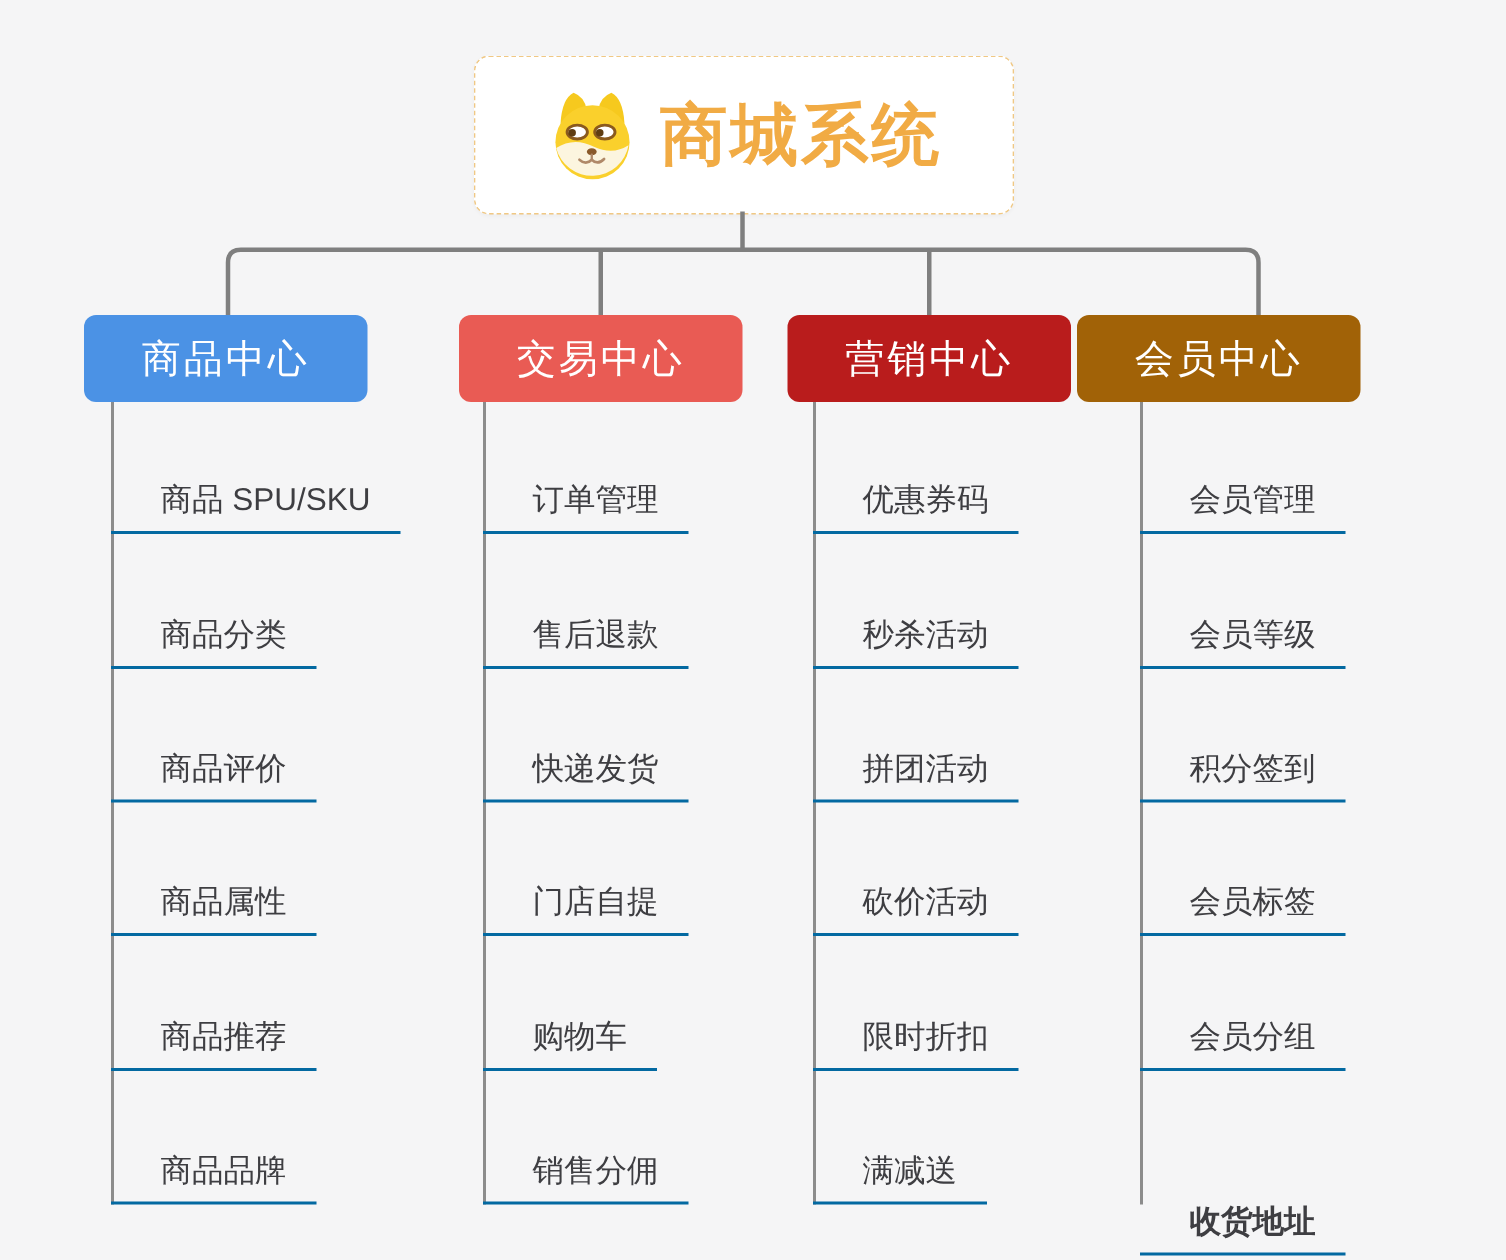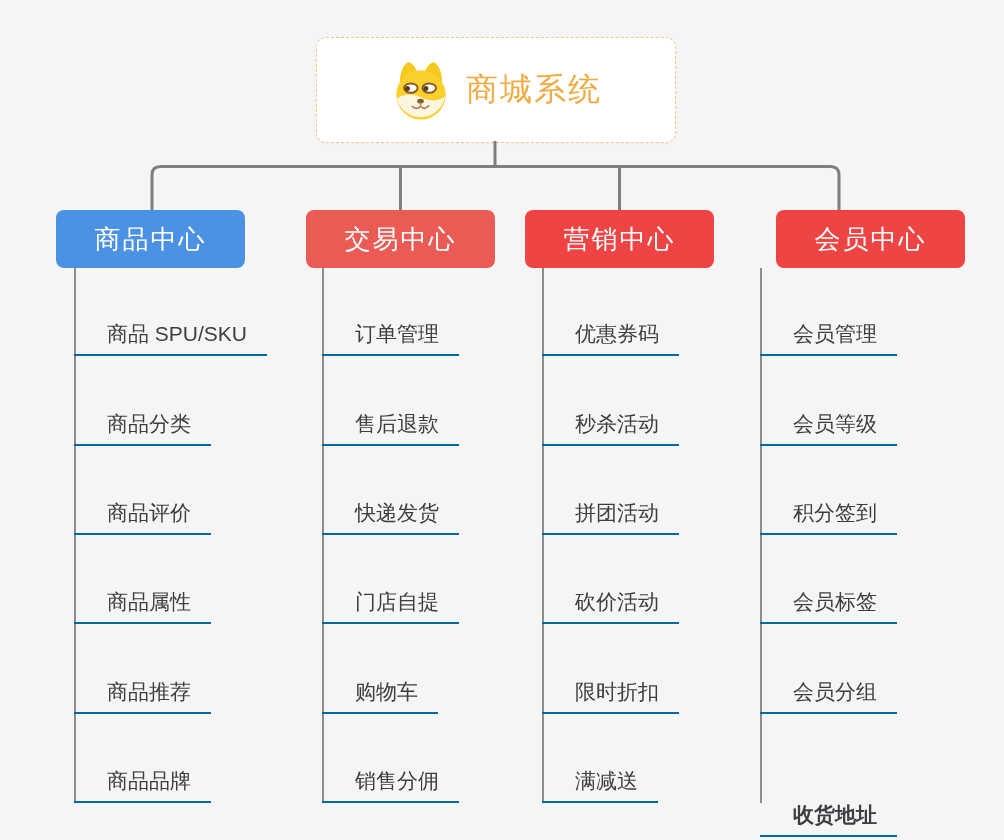--- a/index.html
+++ b/index.html
@@ -20,23 +20,24 @@
     left:316px;top:37px;
     width:358px;height:104px;
     background:#ffffff;
     border:1px dashed #f0c884;
     border-radius:10px;
     box-shadow:0 1px 3px rgba(0,0,0,0.04);
     display:flex;align-items:center;justify-content:center;
     gap:14px;
   }
   .root-label{
-    font-size:32px;
+    font-size:45px;
     letter-spacing:2px;
     color:#f1ab44;
+    font-weight:bold;
   }
   .dog-icon{width:62px;height:62px;flex:0 0 auto;}
   
   .top-connectors{
     position:absolute;left:0;top:0;width:1004px;height:216px;
     pointer-events:none;
   }
   
   .branch-node{
     position:absolute;
@@ -119,31 +120,31 @@
       <div class="branch-node" style="left: 306px; background: rgb(233, 91, 84);">
         <span class="branch-label">交易中心</span>
       </div>
       <div class="trunk" style="left: 322px;"></div>
       <div class="leaf" style="left: 322px; top: 316px;">订单管理</div>
       <div class="leaf" style="left: 322px; top: 406px;">售后退款</div>
       <div class="leaf" style="left: 322px; top: 495px;">快递发货</div>
       <div class="leaf" style="left: 322px; top: 584px;">门店自提</div>
       <div class="leaf" style="left: 322px; top: 674px;">购物车</div>
       <div class="leaf" style="left: 322px; top: 763px;">销售分佣</div>
-      <div class="branch-node" style="left: 525px; background: #ef4444;">
+      <div class="branch-node" style="left: 525px; background: #b91c1c;">
         <span class="branch-label">营销中心</span>
       </div>
       <div class="trunk" style="left: 542px;"></div>
       <div class="leaf" style="left: 542px; top: 316px; text-align: right;">优惠券码</div>
       <div class="leaf" style="left: 542px; top: 406px;">秒杀活动</div>
       <div class="leaf" style="left: 542px; top: 495px;">拼团活动</div>
       <div class="leaf" style="left: 542px; top: 584px;">砍价活动</div>
       <div class="leaf" style="left: 542px; top: 674px;">限时折扣</div>
       <div class="leaf" style="left: 542px; top: 763px;">满减送</div>
-      <div class="branch-node" style="left: 776px; background: #ef4444;">
+      <div class="branch-node" style="left: 718px; background: #a16207;">
         <span class="branch-label">会员中心</span>
       </div>
       <div class="trunk" style="left: 760px;"></div>
       <div class="leaf" style="left: 760px; top: 316px;">会员管理</div>
       <div class="leaf" style="left: 760px; top: 406px;">会员等级</div>
       <div class="leaf" style="left: 760px; top: 495px;">积分签到</div>
       <div class="leaf" style="left: 760px; top: 584px;">会员标签</div>
       <div class="leaf" style="left: 760px; top: 674px;">会员分组</div>
       <div class="leaf" style="left: 760px; top: 797px; font-weight: bold;">收货地址</div>
     </div>

